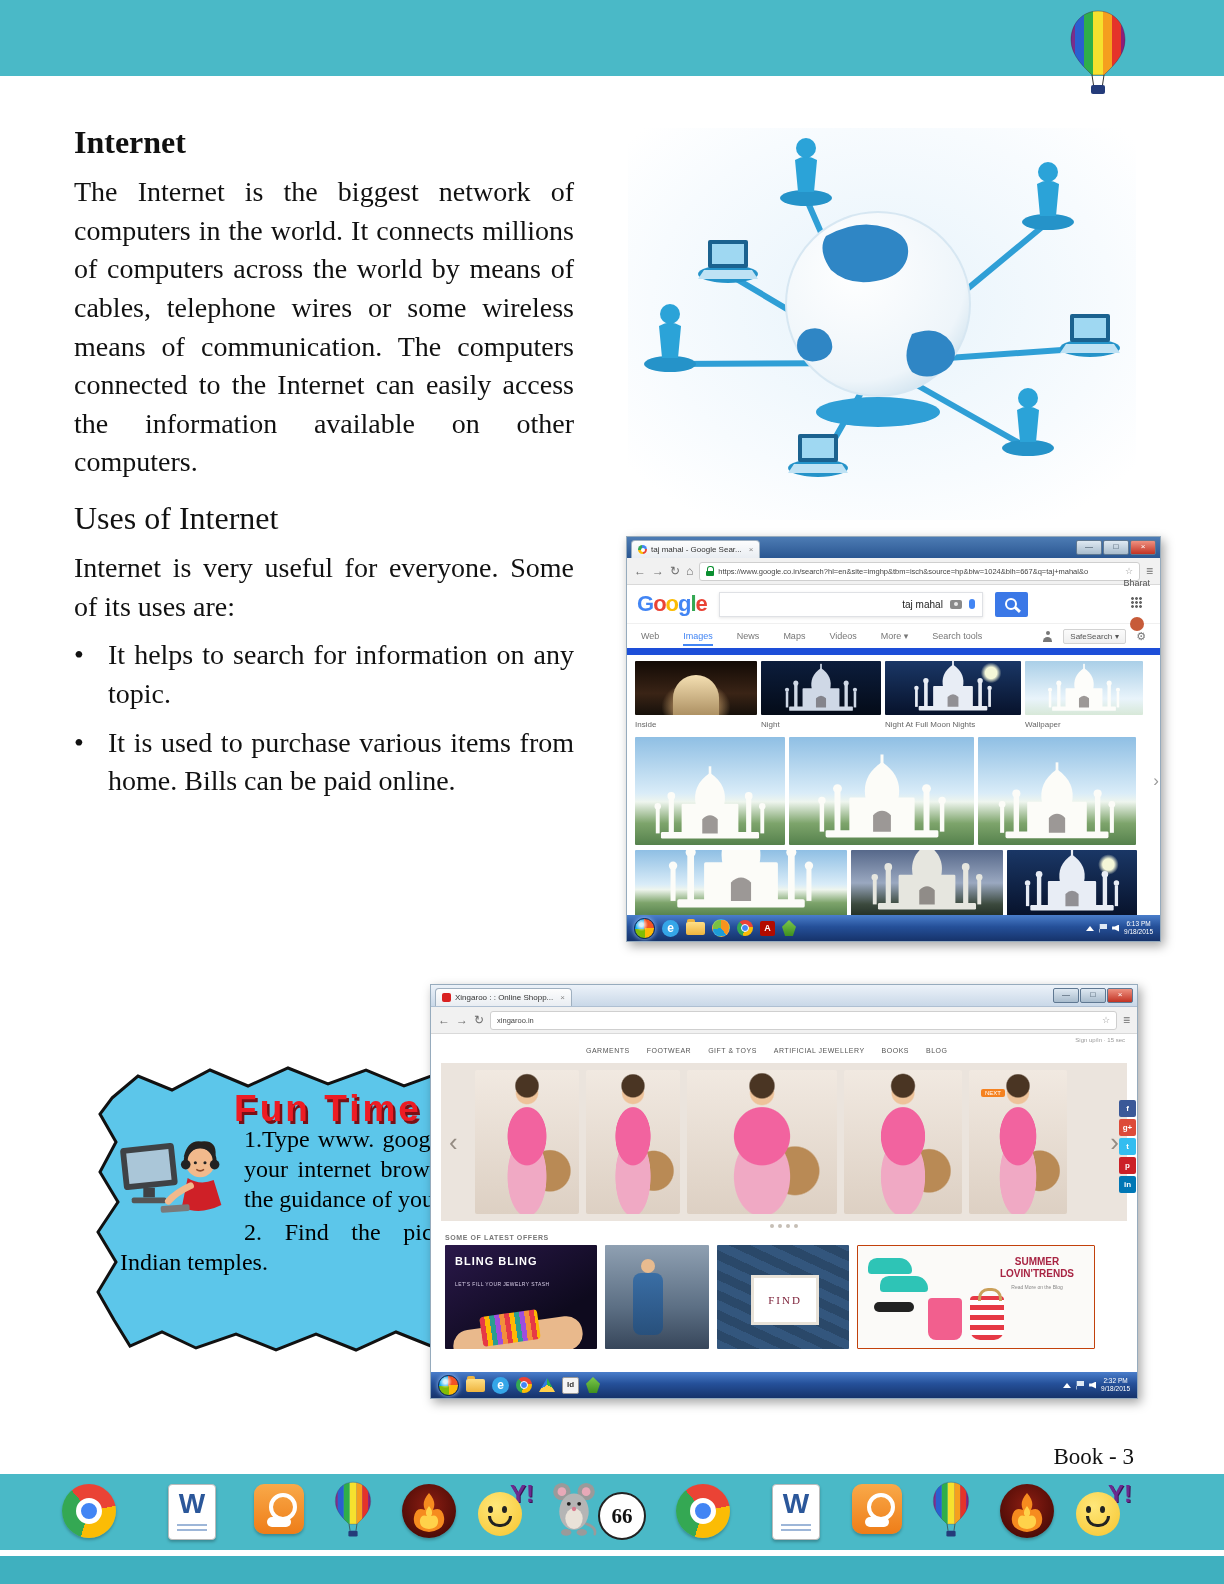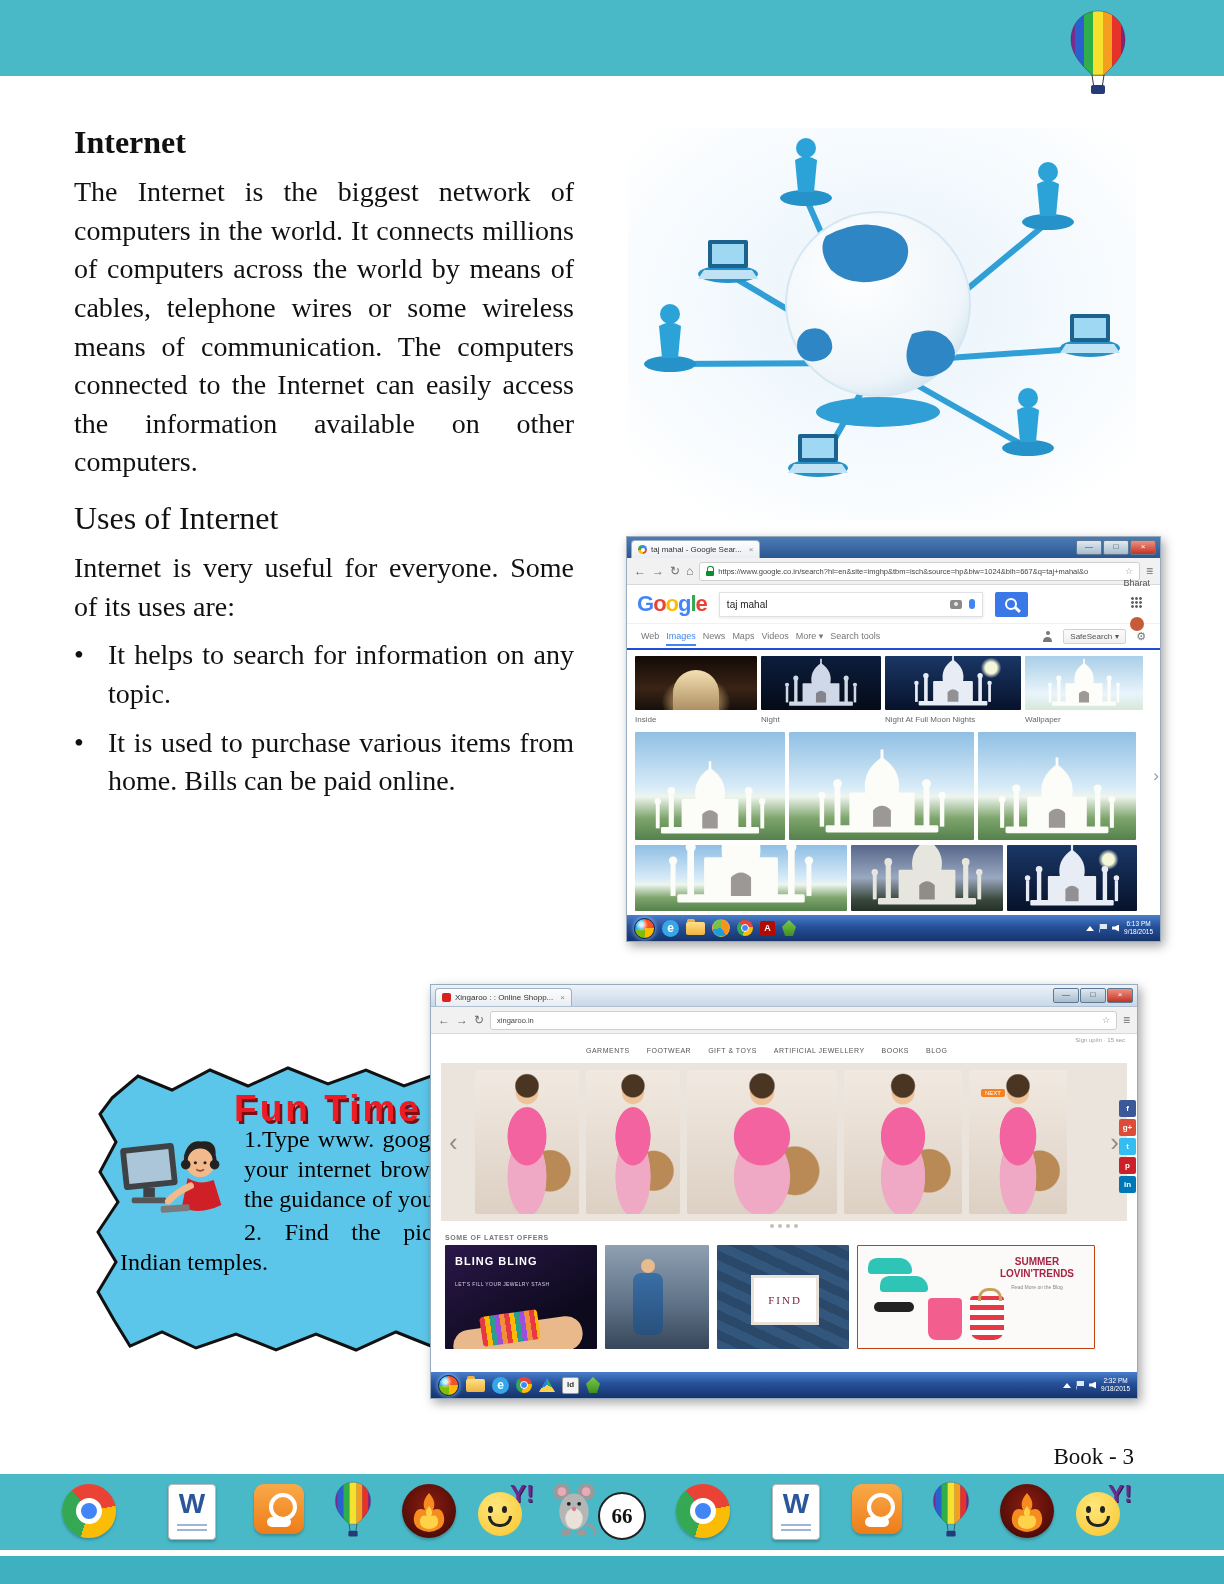--- a/index.html
+++ b/index.html
@@ -60,34 +60,34 @@
   .clock{font-size:6.5px;line-height:1.25;color:#fff;text-align:center;}
 
   
   .gwin{left:626px;top:536px;width:533px;height:404px;}
   .gfav{width:9px;height:9px;border-radius:50%;background:conic-gradient(#4285f4 0 25%,#ea4335 25% 50%,#fbbc05 50% 75%,#34a853 75% 100%);position:relative;flex:none;}
   .gfav::after{content:"";position:absolute;left:2.5px;top:2.5px;width:4px;height:4px;background:#fff;border-radius:50%;}
   .g-searchrow{height:38px;display:flex;align-items:center;gap:12px;padding:0 10px;border-bottom:1px solid #f0f0f0;}
   .glogo{font-size:22px;font-weight:bold;letter-spacing:-1px;font-family:"Liberation Sans",sans-serif;}
   .glogo .c1,.glogo .c4{color:#4285f4}.glogo .c2,.glogo .c6{color:#ea4335}.glogo .c3{color:#fbbc05}.glogo .c5{color:#34a853}
   .gsearchbox{width:248px;height:23px;border:1px solid #dfe1e5;box-shadow:0 1px 3px rgba(0,0,0,.1);display:flex;align-items:center;gap:7px;padding:0 7px;font-size:10px;color:#222;}
-  .gsearchbox .q{flex:1;}
+  .gsearchbox .q{flex:1;text-align:right;}
   .cam{width:12px;height:9px;background:#8a8a8a;border-radius:2px;position:relative;}
   .cam::after{content:"";position:absolute;left:4px;top:2px;width:4px;height:4px;border-radius:50%;background:#e8e8e8;}
   .mic{width:6px;height:10px;background:#4285f4;border-radius:3px;}
   .gsearchbtn{width:33px;height:25px;background:#3b78e7;border-radius:2px;position:relative;flex:none;}
   .gsearchbtn::after{content:"";position:absolute;left:10px;top:6px;width:8px;height:8px;border:2px solid #fff;border-radius:50%;}
   .gsearchbtn::before{content:"";position:absolute;left:19px;top:16px;width:7px;height:2.5px;background:#fff;transform:rotate(42deg);}
   .gacct{margin-left:auto;display:flex;align-items:center;gap:9px;font-size:9px;color:#555;flex-direction:column;}
   .bust{width:11px;height:11px;position:relative;}
   .bust::before{content:"";position:absolute;left:3.5px;top:0;width:4px;height:4px;border-radius:50%;background:#777;}
   .bust::after{content:"";position:absolute;left:1px;bottom:0;width:9px;height:5px;border-radius:5px 5px 0 0;background:#777;}
   .grid9{width:11px;height:11px;background-image:radial-gradient(circle at 1.5px 1.5px,#666 1.2px,transparent 1.6px);background-size:4px 4px;}
   .avatar{width:14px;height:14px;border-radius:50%;background:#c75b39;}
-  .g-nav{height:24px;display:flex;align-items:center;gap:7px;padding:0 14px;font-size:9px;color:#777;border-bottom:2px solid #1d4ed8;font-family:"Liberation Sans",sans-serif;}
+  .g-nav{height:24px;display:flex;align-items:center;gap:24px;padding:0 14px;font-size:9px;color:#777;border-bottom:7px solid #1d4ed8;font-family:"Liberation Sans",sans-serif;}
   .g-nav .sel{color:#4285f4;font-weight:normal;box-shadow:inset 0 -2px 0 #4285f4;padding:5px 0;}
   .g-nav-right{margin-left:auto;display:flex;align-items:center;gap:10px;}
   .safesearch{border:1px solid #d2d2d2;background:linear-gradient(#fbfbfb,#efefef);padding:2px 6px;border-radius:2px;font-size:8px;color:#555;display:flex;gap:3px;align-items:center;}
   .gearg{font-size:11px;color:#777;}
   .g-results{position:relative;height:266px;padding:6px 6px 0 8px;overflow:hidden;background:#fff;}
   .trow{display:flex;gap:4px;margin-bottom:5px;}
   .thumb{position:relative;overflow:hidden;border-radius:1px;display:flex;align-items:flex-end;justify-content:center;}
   .taj{display:block;}
   .w1{width:122px}.w2{width:120px}.w3{width:136px}.w4{width:118px}
   .h1r{height:54px}

